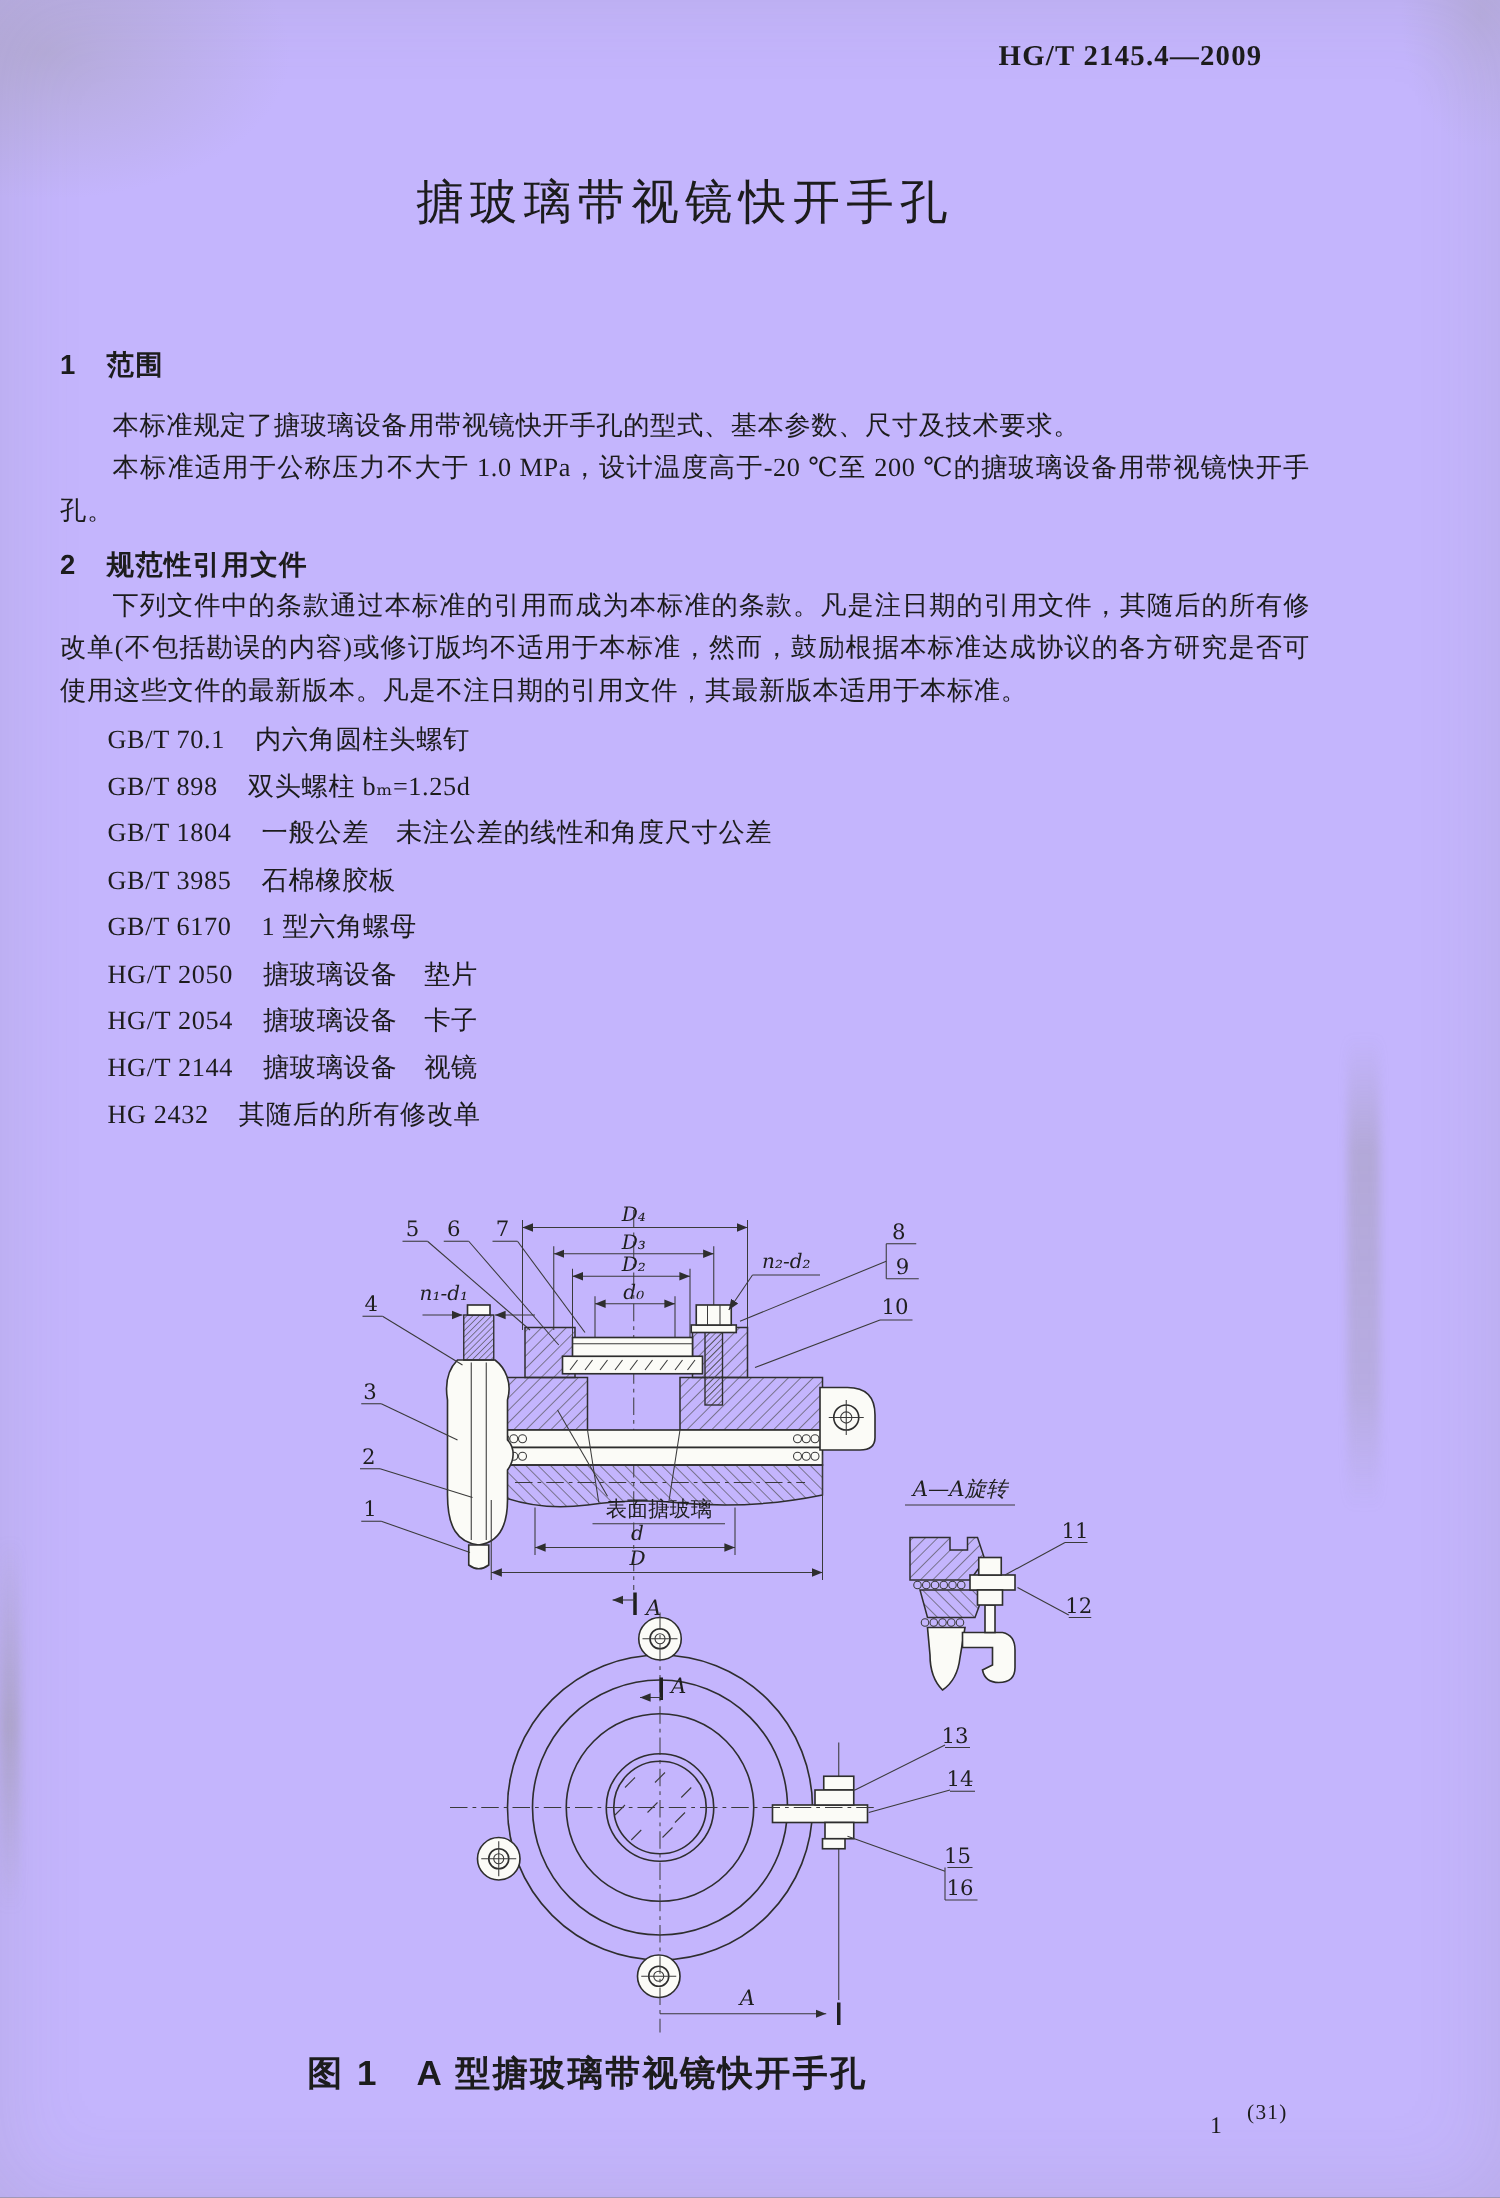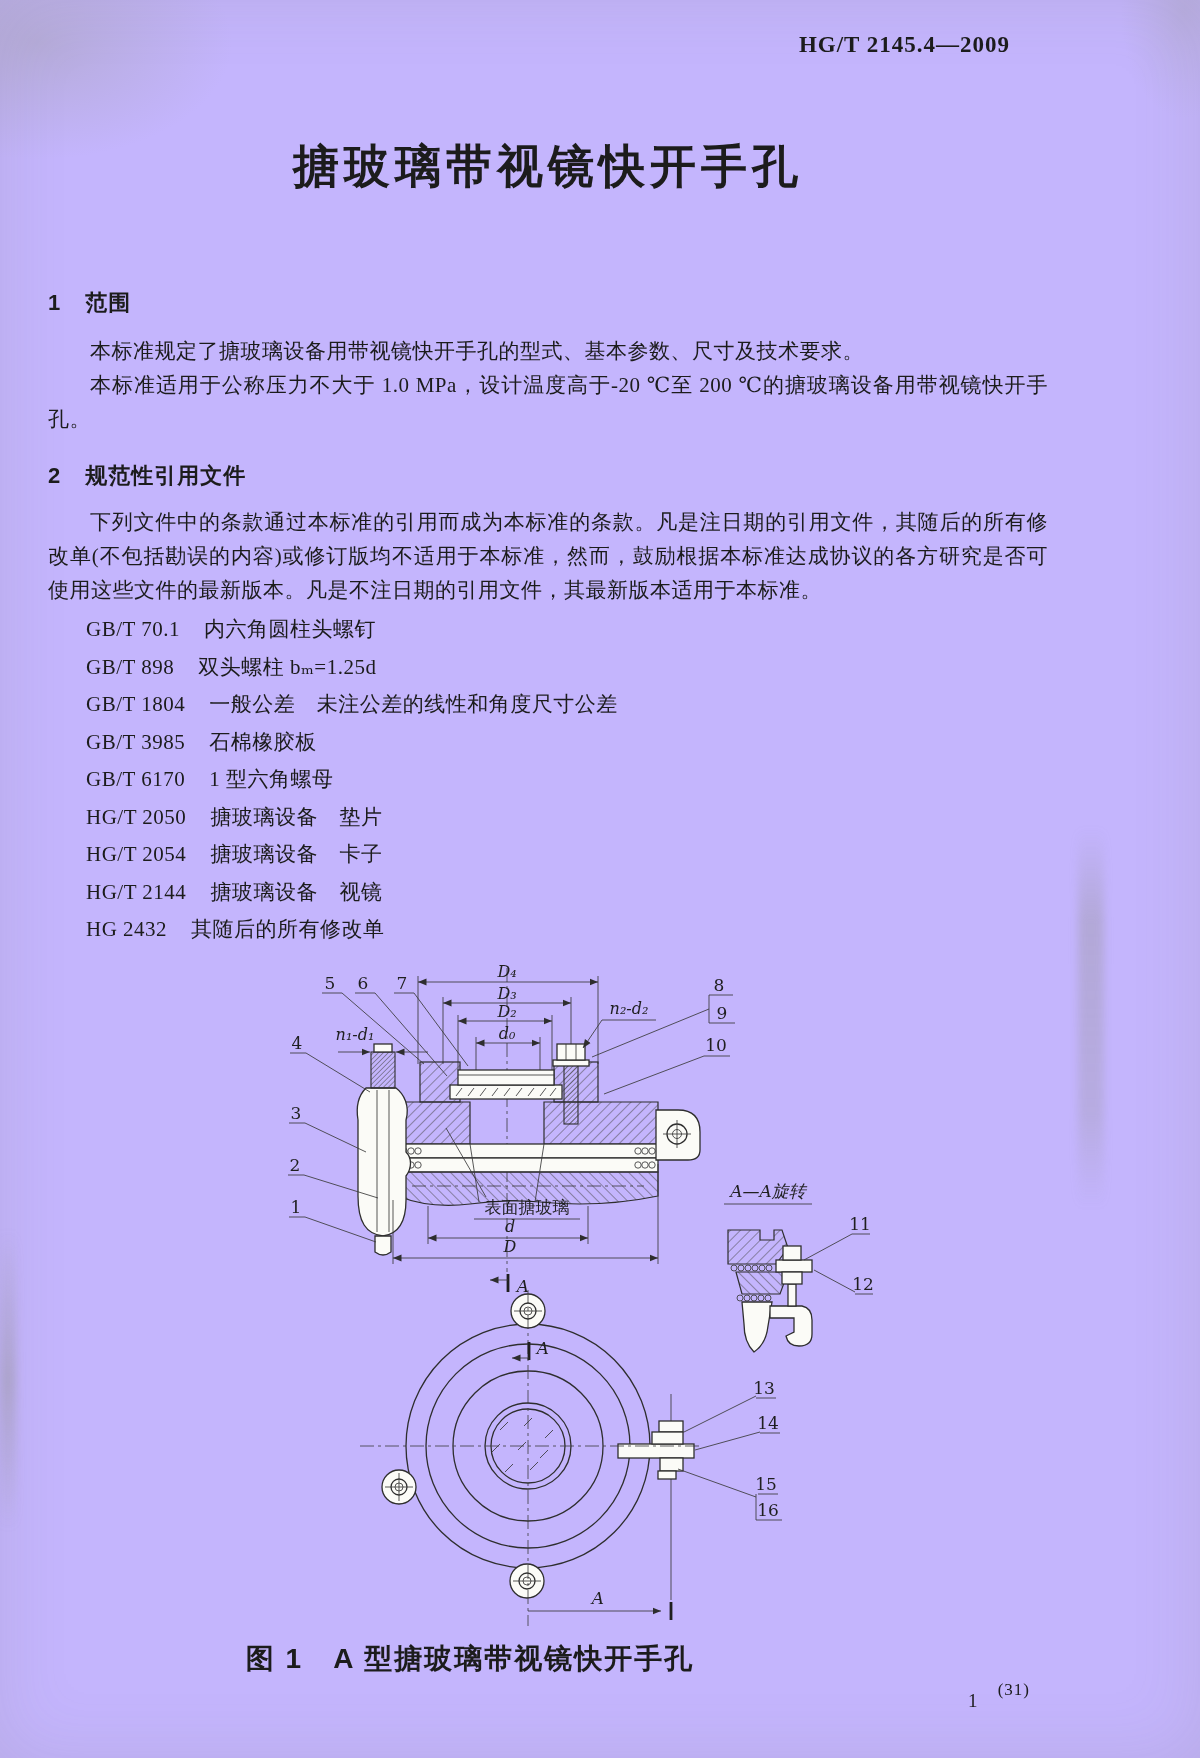--- a/index.html
+++ b/index.html
@@ -20,37 +20,37 @@
   .a4 { left:1120px; top:0; width:80px; height:120px;
         background:radial-gradient(ellipse at 80% 10%, rgba(150,150,142,.22), transparent 70%); }
 
   .content { position:absolute; left:48px; top:0; width:1000px; }
   .doc-number {
     padding-top:32px; padding-right:38px; text-align:right;
     font-family:"Liberation Serif","DejaVu Serif",serif;
     font-weight:bold; font-size:23px; letter-spacing:1px;
   }
   .doc-title {
-    margin:78px 0 0 0; text-align:center; font-weight:bold;
+    margin:78px 0 0 0; text-align:center; font-weight:normal;
     font-family:"Liberation Sans","DejaVu Sans",sans-serif;
-    font-size:46px; letter-spacing:5px;
+    font-size:38px; letter-spacing:5px;
   }
   .sec-heading {
     font-family:"Liberation Sans","DejaVu Sans",sans-serif;
     font-weight:bold; font-size:22px; letter-spacing:1px;
   }
   .sh1 { margin-top:90px; }
-  .sh2 { margin-top:25px; }
+  .sh2 { margin-top:12px; }
   .sec-num { display:inline-block; margin-right:24px; }
   .para {
     margin:0; font-size:21px; line-height:34px; text-align:justify;
     text-indent:2em; letter-spacing:.5px;
   }
   .p-first { margin-top:16px; }
-  .p-intro { margin-top:14px; }
+  .p-intro { }
   .ref-list { margin-top:4px; }
   .ref-row { padding-left:38px; height:37.5px; line-height:37.5px; font-size:21px; letter-spacing:.5px; }
   .ref-code { display:inline-block; margin-right:24px; }
 
   
   .fig-svg { position:absolute; left:0; top:860px; }
   .ln    { stroke:#2e2e2e; stroke-width:1.3; fill:none; }
   .lnw   { stroke:#2e2e2e; stroke-width:1.3; fill:#fbfbf7; }
   .hatch  { stroke:#2e2e2e; stroke-width:1.2; fill:url(#hA); }
   .hatchB { stroke:#2e2e2e; stroke-width:1.2; fill:url(#hB); }

